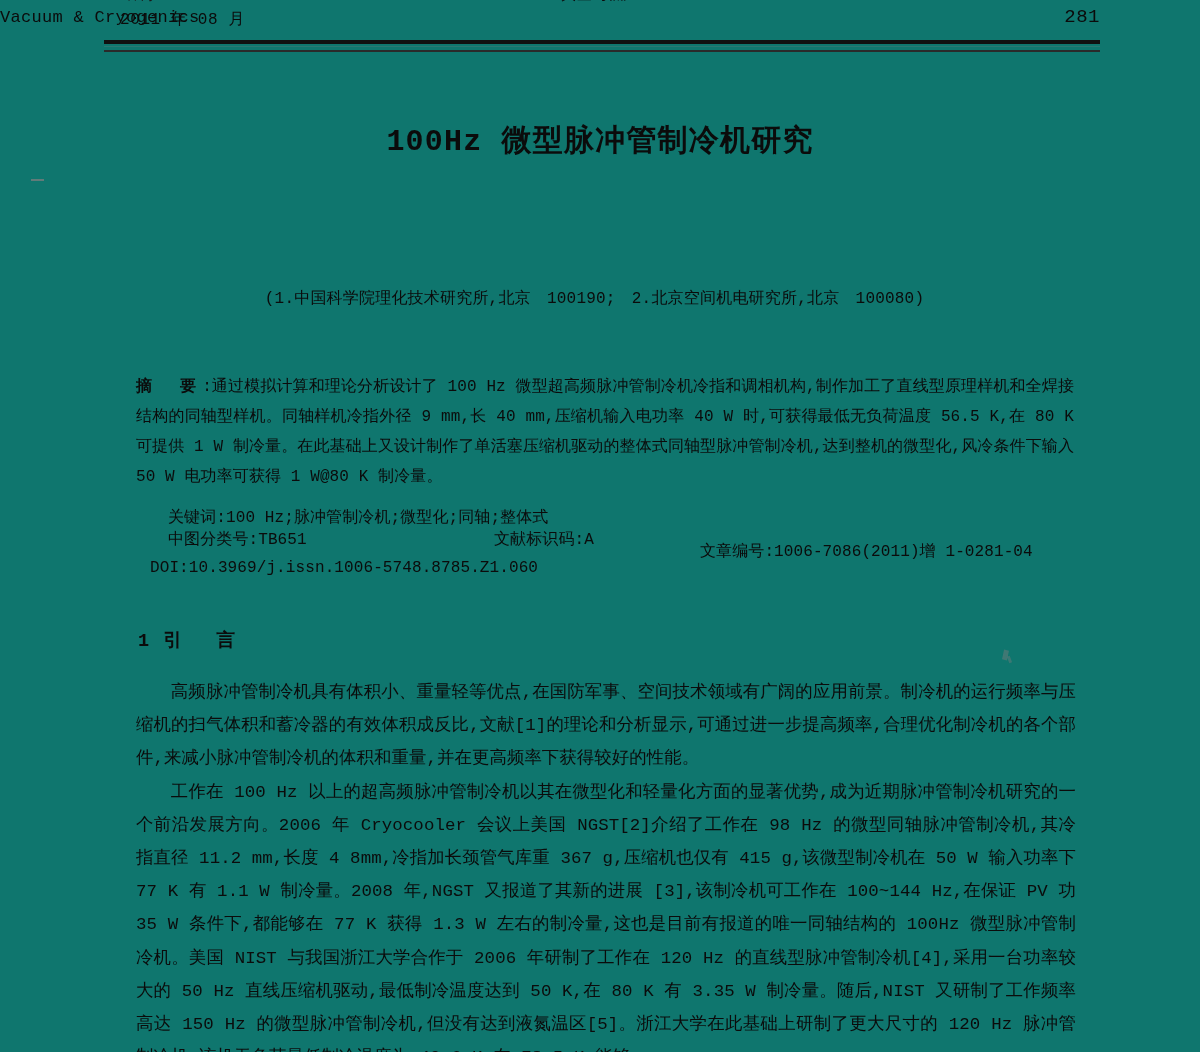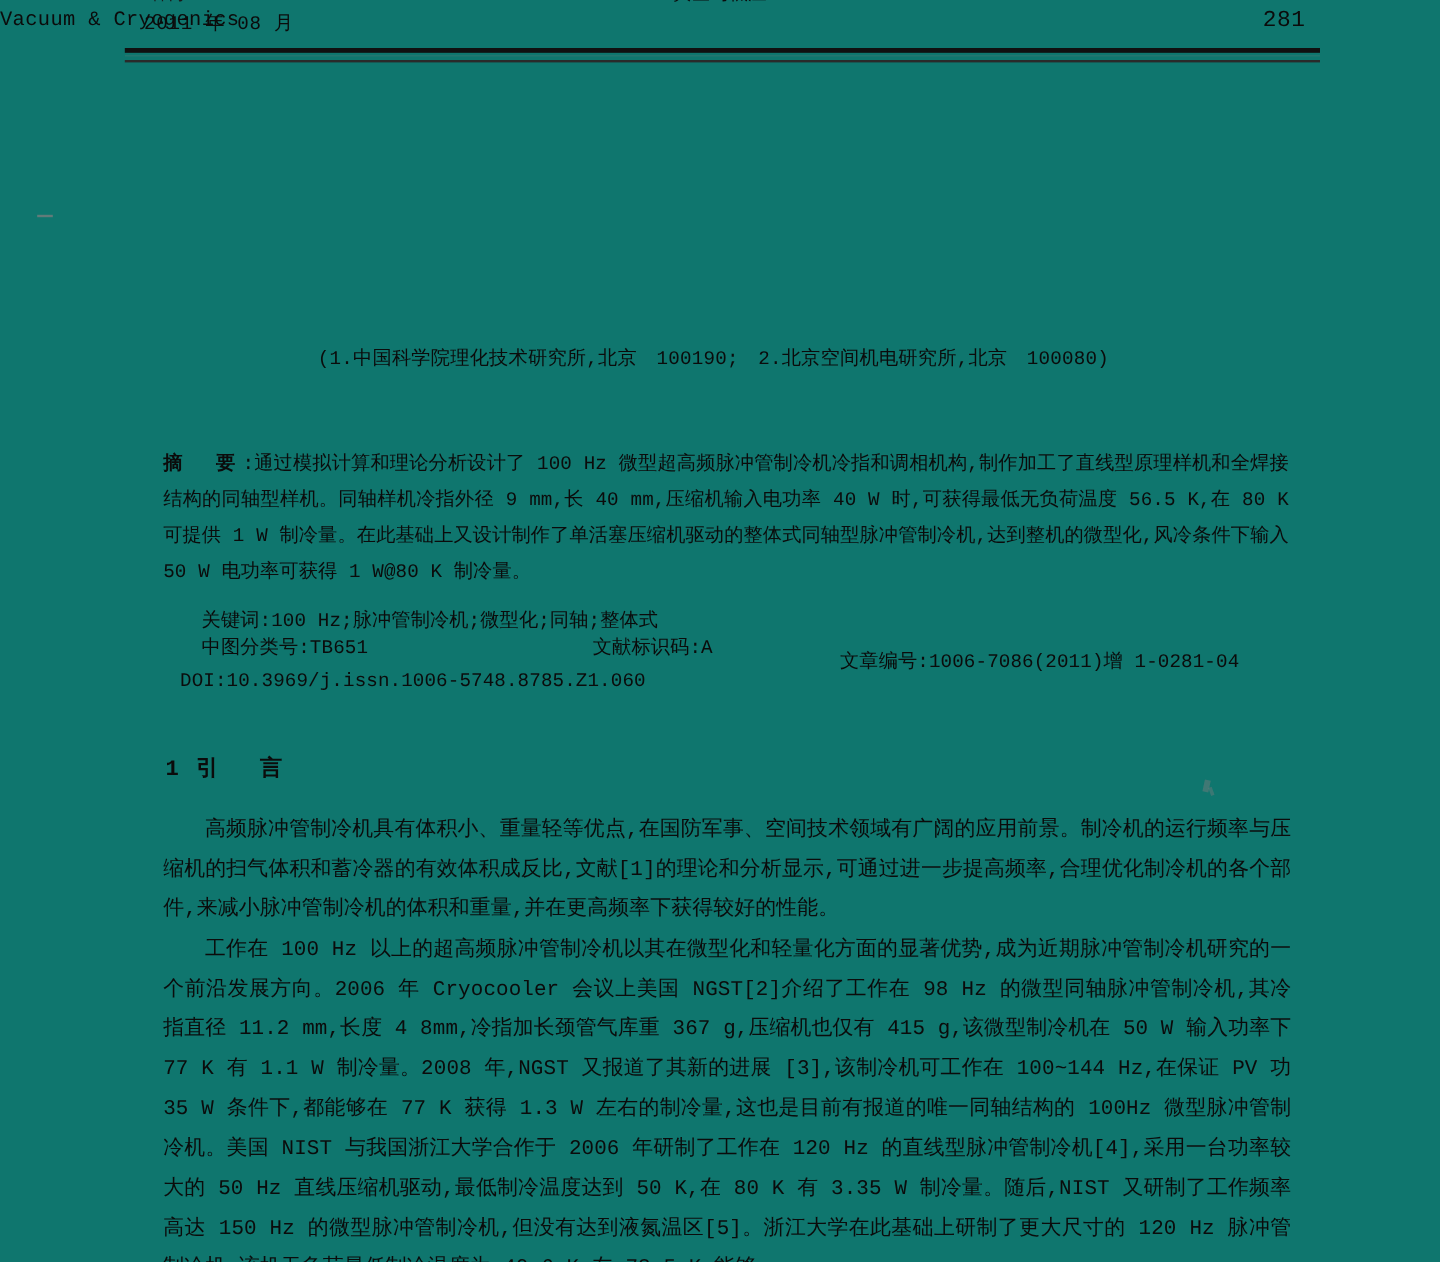--- a/index.html
+++ b/index.html
@@ -64,21 +64,21 @@
     left: 0;
     right: 0;
     top: 8px;
     text-align: left;
     font-size: 17px;
     letter-spacing: .3px;
     white-space: nowrap;
   }
   .rh-page {
     position: absolute;
-    right: 112px;
+    right: 100px;
     top: 6px;
     font-size: 19px;
     letter-spacing: .5px;
   }
 
   
   .rule-thick {
     position: absolute;
     left: 104px;
     right: 100px;
@@ -213,20 +213,21 @@
   <div class="runhead">
     <div class="rh-left">增刊 1</div>
     <div class="rh-left2">2011 年 08 月</div>
     <div class="rh-center">真空与低温</div>
     <div class="rh-center2">Vacuum &amp; Cryogenics</div>
     <div class="rh-page">281</div>
   </div>
   <div class="rule-thick"></div>
   <div class="rule-thin"></div>
 
+  <div class="title">100Hz 微型脉冲管制冷机研究</div>
 
 
   <div class="affil">(1.中国科学院理化技术研究所,北京　100190;　2.北京空间机电研究所,北京　100080)</div>
 
   <div class="absblock">
     <span class="lead">摘　要</span><span>:通过模拟计算和理论分析设计了 100 Hz 微型超高频脉冲管制冷机冷指和调相机构,制作加工了直线型原理样机和全焊接结构的同轴型样机。同轴样机冷指外径 9 mm,长 40 mm,压缩机输入电功率 40 W 时,可获得最低无负荷温度 56.5 K,在 80 K 可提供 1 W 制冷量。在此基础上又设计制作了单活塞压缩机驱动的整体式同轴型脉冲管制冷机,达到整机的微型化,风冷条件下输入 50 W 电功率可获得 1 W@80 K 制冷量。</span>
   </div>
 
   <div class="kwline">关键词:100 Hz;脉冲管制冷机;微型化;同轴;整体式</div>
 

